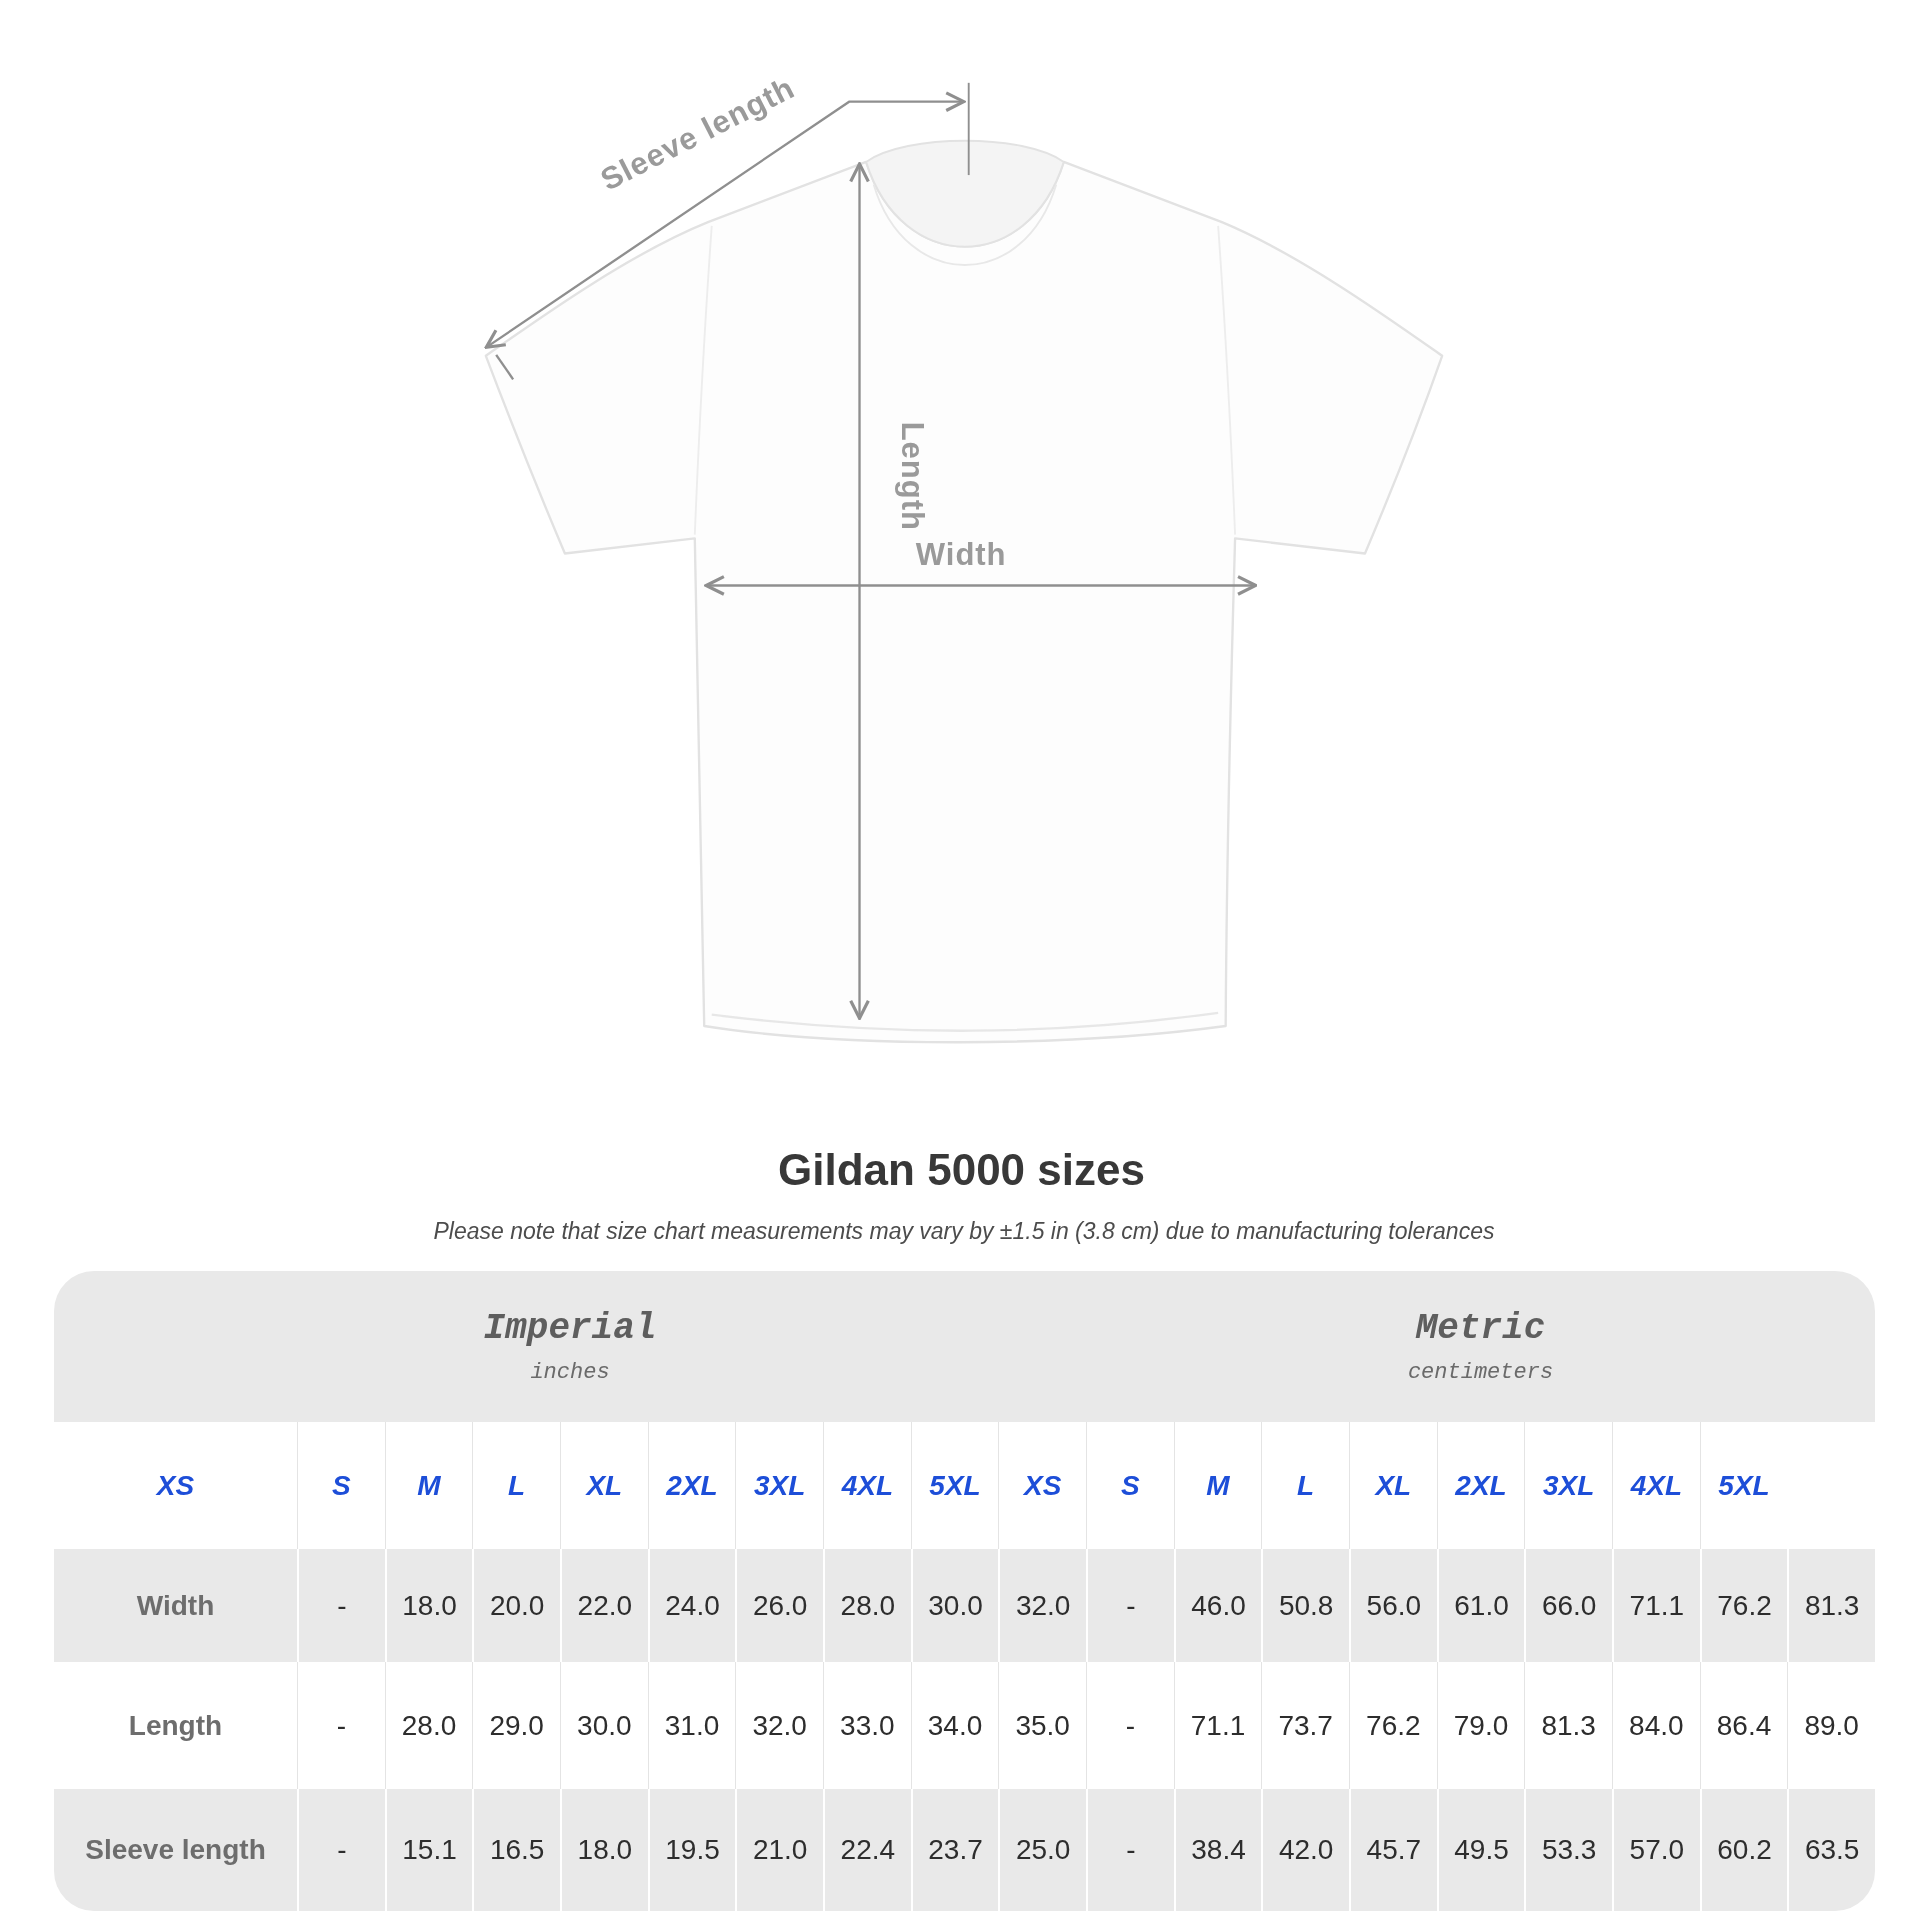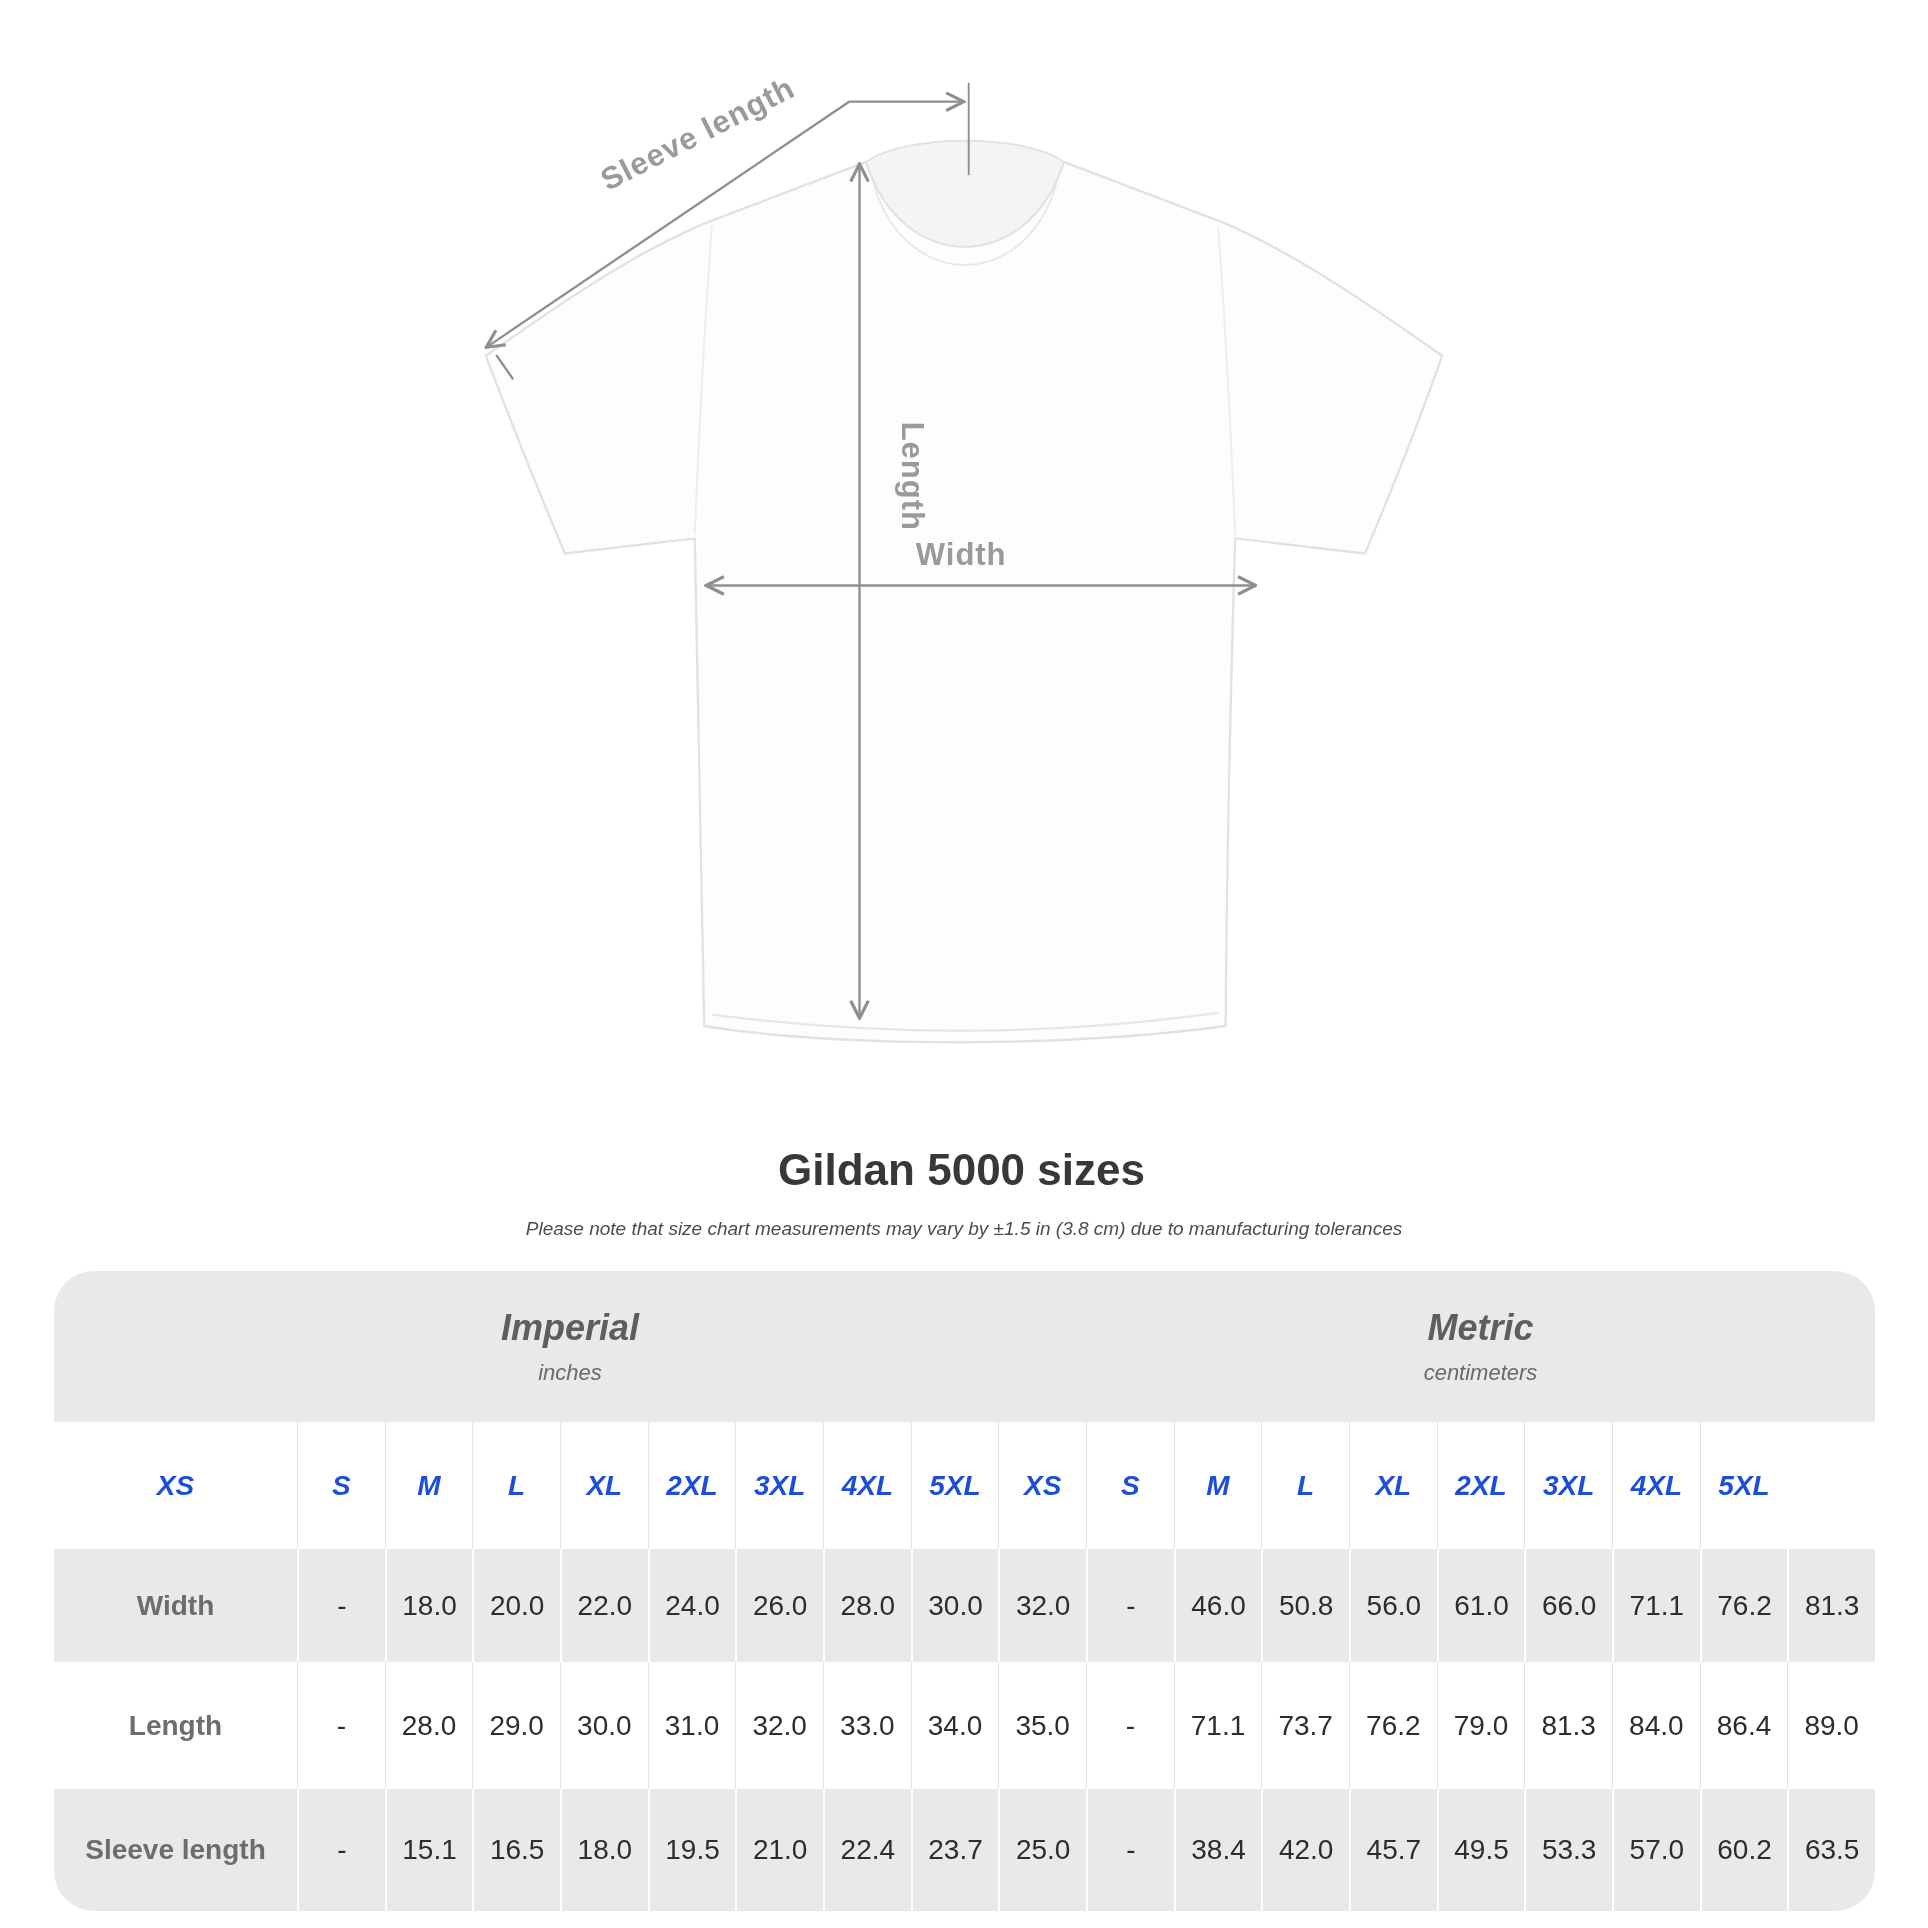--- a/index.html
+++ b/index.html
@@ -7,26 +7,26 @@
         font-family:"Liberation Sans", sans-serif;}
 
   
   #diagram{position:absolute;left:0;top:0;width:1928px;height:1266px;}
   .dim-label{fill:#9a9a9a;font-weight:bold;font-size:33px;letter-spacing:1px;}
 
   
   #title{position:absolute;left:0;top:1145px;width:1923px;text-align:center;
          font-size:44px;font-weight:bold;color:#383838;}
   #subtitle{position:absolute;left:0;top:1218px;width:1928px;text-align:center;
-         font-size:19px;font-style:italic;color:#4c4c4c;}
+         font-size:23px;font-style:italic;color:#4c4c4c;}
 
   
   #size-table{position:absolute;left:54px;top:1271px;width:1821px;}
   .band{display:grid;grid-template-columns:1032px 1fr;background:#e9e9e9;
-        border-radius:40px 40px 0 0;height:151px;}
+        border-radius:40px 40px 0 0;height:151px;font-family:Liberation Mono, monospace;}
   .band-cell{display:flex;flex-direction:column;align-items:center;justify-content:center;}
   .unit-title{font-size:36px;font-weight:bold;font-style:italic;color:#5e5e5e;}
   .unit-sub{font-size:22px;font-style:italic;color:#6a6a6a;margin-top:11.3px;}
 
   .trow{display:grid;grid-template-columns:243px repeat(18,1fr);}
   .cell{display:flex;align-items:center;justify-content:center;
         font-size:28px;color:#2d2d2d;box-sizing:border-box;}
   .rlabel{font-weight:bold;color:#6d6d6d;}
   .size-code{font-weight:bold;color:#1d4ed8;font-style:italic;}
 

